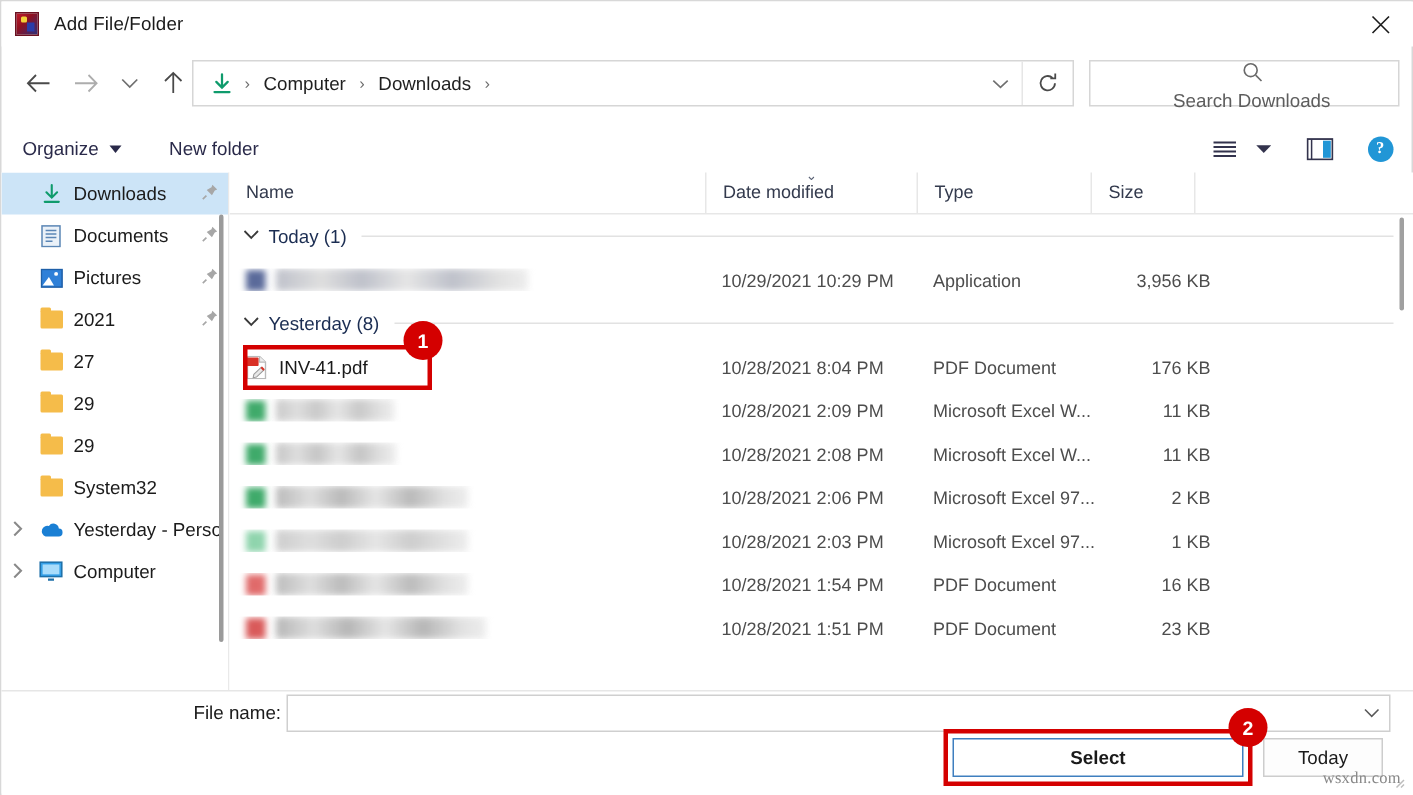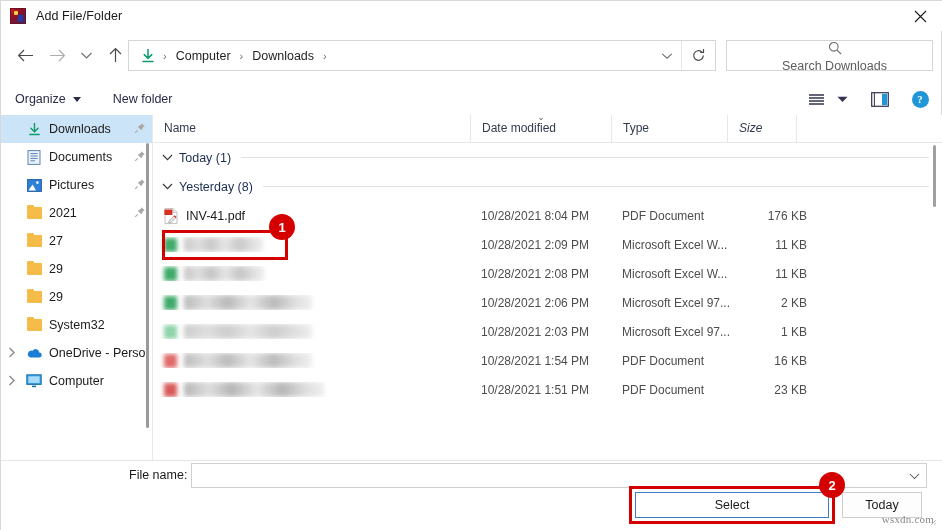--- a/index.html
+++ b/index.html
@@ -194,21 +194,21 @@
   }
   .ch {
     font-size: 12px; color: #333a4d; position: relative;
     height: 28px; display: flex; align-items: center;
     padding-left: 11px;
   }
   .ch + .ch { border-left: 1px solid #e7e7e7; }
   .ch-name { width: 317px; }
   .ch-date { width: 141px; }
   .ch-type { width: 116px; }
-  .ch-size { width: 69px; font-style: italic; }
+  .ch-size { width: 69px; }
   .ch-blank { width: 70px; }
   .sort-caret {
     position: absolute; left: 50%; top: -1px; transform: translateX(-50%);
     color: #5a6275; font-size: 9px; line-height: 9px;
   }
 
   .group-row {
     height: 29px; display: flex; align-items: center;
     padding-left: 9px;
   }
@@ -273,21 +273,21 @@
   }
 
   .btn {
     position: absolute; height: 26px;
     display: flex; align-items: center; justify-content: center;
     font-size: 12.5px; color: #1a1a1a; background: #fdfdfd;
     border: 1px solid #cdcdcd;
   }
   #btn-select {
     left: 634px; top: 491px; width: 194px;
-    border: 1px solid #3f7fbf; background: #ffffff;
+    border: 1px solid #3f7fbf; background: #ffffff; font-weight: bold;
   }
   #btn-cancel { left: 841px; top: 491px; width: 80px; }
 
   .resize-grip {
     position: absolute; right: 4px; bottom: 3px;
     width: 10px; height: 10px; color: #bdbdbd; font-size: 9px;
   }
   .watermark {
     position: absolute; right: 7px; bottom: 4px;
     font-size: 11px; color: #888; letter-spacing: .2px;
@@ -502,21 +502,21 @@
           </div>
           <div class="side-row">
             <span class="side-exp"><svg width="8" height="11" viewBox="0 0 8 11">
                 <path d="M1.5 1 L6 5.5 L1.5 10" stroke="#8a8a8a" stroke-width="1.4" fill="none"></path>
               </svg></span>
             <span class="side-ic">
               <svg width="17" height="12" viewBox="0 0 17 12">
                 <path d="M4.4 10.6 h8.6 a2.6 2.6 0 0 0 .2 -5.2 a3.6 3.6 0 0 0 -6.6 -1.7 a3 3 0 0 0 -2.2 6.9 z" fill="#1a7fd4"></path>
               </svg>
             </span>
-            <span class="side-label">OneDrive - Perso</span>
+            <span class="side-label">Yesterday - Perso</span>
           </div>
           <div class="side-row">
             <span class="side-exp"><svg width="8" height="11" viewBox="0 0 8 11">
                 <path d="M1.5 1 L6 5.5 L1.5 10" stroke="#8a8a8a" stroke-width="1.4" fill="none"></path>
               </svg></span>
             <span class="side-ic">
               <svg width="16" height="14" viewBox="0 0 16 14">
                 <rect x="0.8" y="0.8" width="14.4" height="9.6" fill="#35a0e8" stroke="#1d6fa8" stroke-width="1"></rect>
                 <rect x="2.4" y="2.3" width="11.2" height="6.6" fill="#a9dcfb"></rect>
                 <path d="M6 11.6 h4 v1.6 h-4 z" fill="#1d6fa8"></path>
@@ -549,20 +549,29 @@
       </div>
 
       <div id="list-body">
           <div class="group-row">
             <span class="group-chev"><svg width="11" height="7" viewBox="0 0 11 7">
                 <path d="M1 1 L5.5 5.6 L10 1" stroke="#3a3a3a" stroke-width="1.2" fill="none"></path>
               </svg></span>
             <span class="group-label">Today (1)</span>
             <span class="group-line"></span>
           </div>
+          <div class="frow">
+            <div class="c-name">
+              <span class="bico" style="background:#5a6a9a"></span>
+              <span class="blur" style="margin-left:7px;width:168px;background:linear-gradient(90deg,#b9bcc6 0%,#dcdcdc 18%,#b9bcc6 34%,#e4e4e4 52%,#b9bcc6 70%,#dfdfdf 88%,#ececec 100%)"></span>
+            </div>
+            <div class="c-date">10/29/2021 10:29 PM</div>
+            <div class="c-type">Application</div>
+            <div class="c-size">3,956 KB</div>
+          </div>
           <div class="group-row">
             <span class="group-chev"><svg width="11" height="7" viewBox="0 0 11 7">
                 <path d="M1 1 L5.5 5.6 L10 1" stroke="#3a3a3a" stroke-width="1.2" fill="none"></path>
               </svg></span>
             <span class="group-label">Yesterday (8)</span>
             <span class="group-line"></span>
           </div>
           <div class="frow">
             <div class="c-name">
               <span class="pdf-ic"><svg width="14" height="16" viewBox="0 0 14 16">

